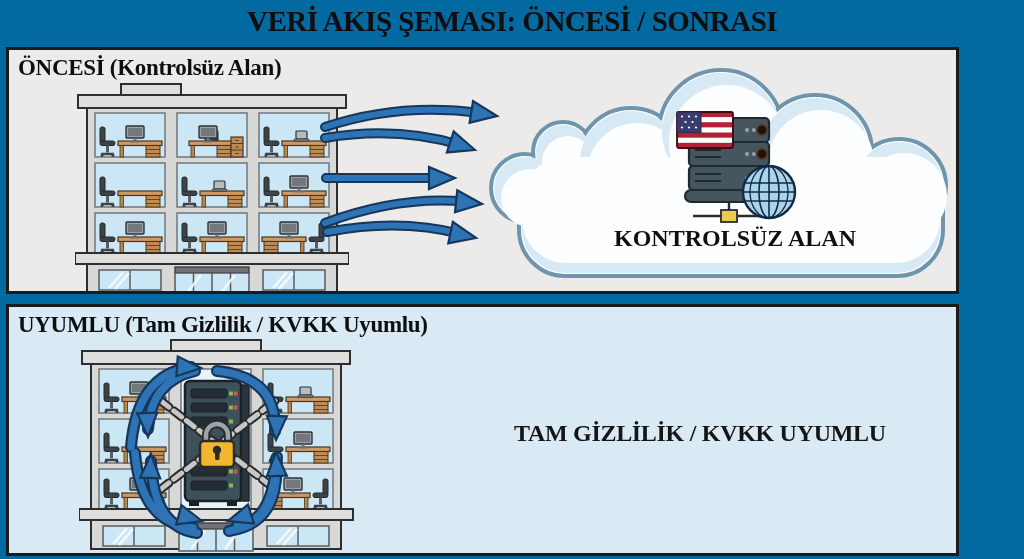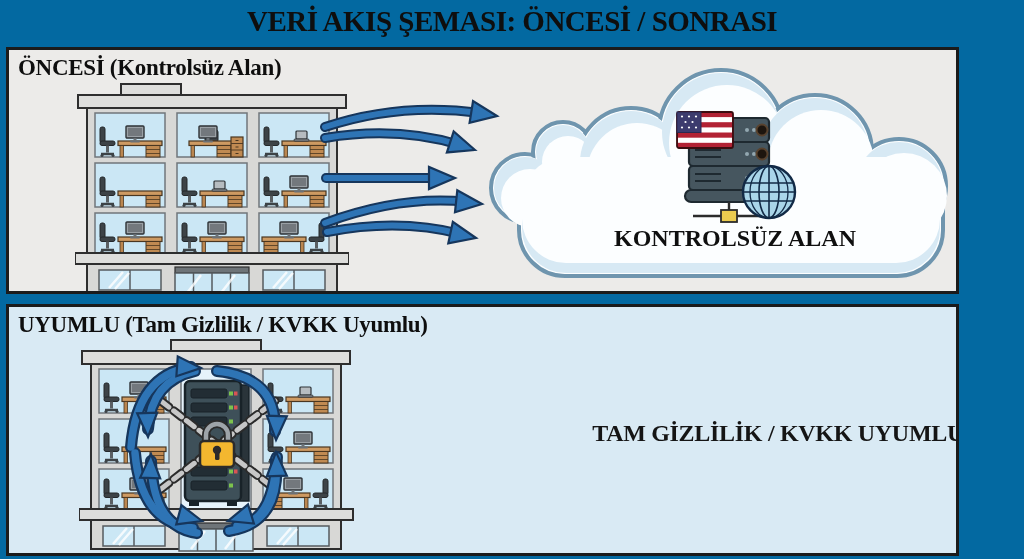--- a/index.html
+++ b/index.html
@@ -15,21 +15,21 @@
     position:absolute;left:6px;width:953px;border:3px solid #1b1b1b;
     box-sizing:border-box;overflow:hidden;
   }
   .panel-before{top:47px;height:247px;background:#ECEBE9;}
   .panel-after{top:304px;height:252px;background:#D9EAF4;}
   .panel-label{
     position:absolute;top:5px;left:9px;font-size:23px;font-weight:700;
     color:#0e0e0e;z-index:6;letter-spacing:-0.3px;white-space:nowrap;
   }
   .zone-label{
-    position:absolute;left:505px;width:450px;top:113px;text-align:right;
+    position:absolute;left:505px;width:450px;top:113px;text-align:left;
     font-size:24px;font-weight:700;color:#151515;z-index:6;letter-spacing:-0.3px;
   }
   .building-svg{position:absolute;z-index:2;}
   .arrows-svg{position:absolute;left:0;top:0;z-index:4;pointer-events:none;}
   .cloud-svg{position:absolute;left:460px;top:6px;z-index:1;}
   svg{display:block;}
 </style>
 </head>
 <body>
 

